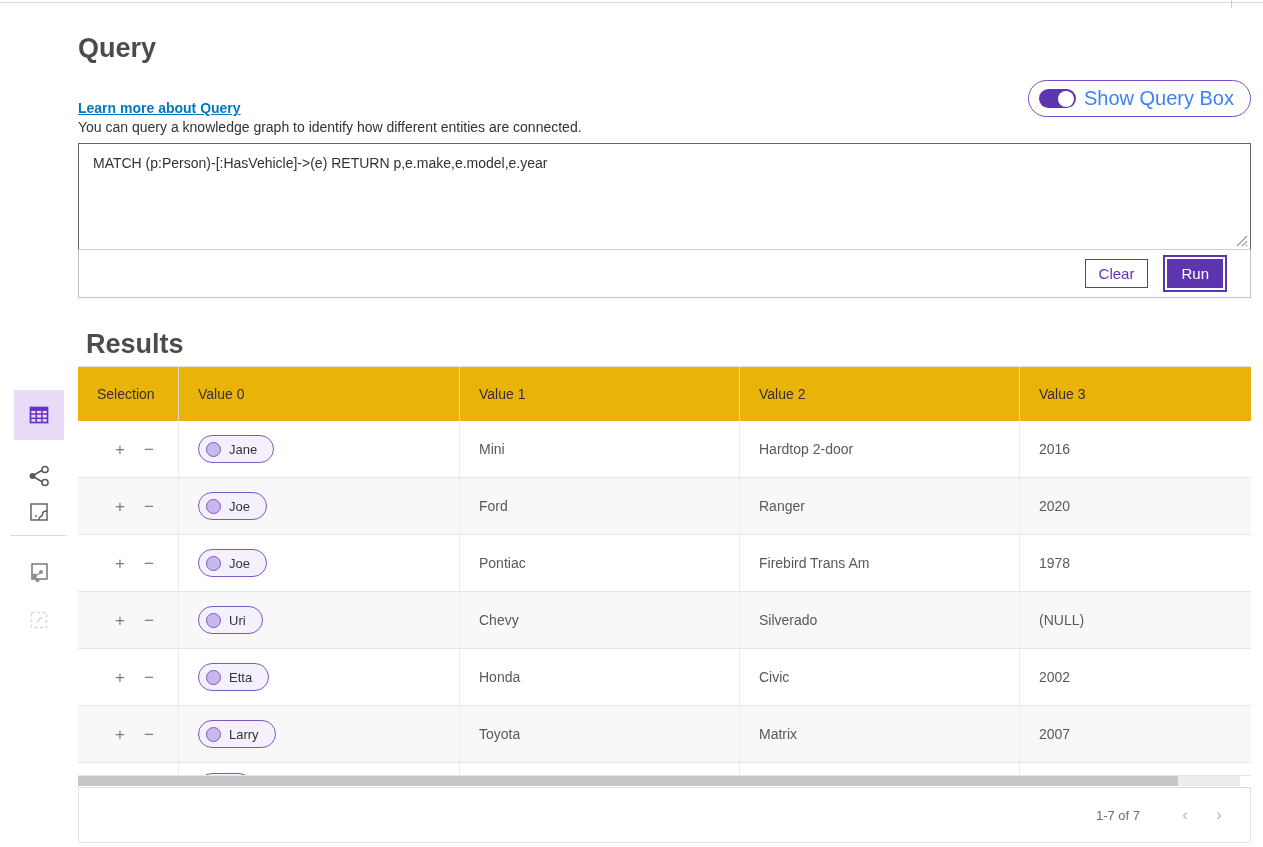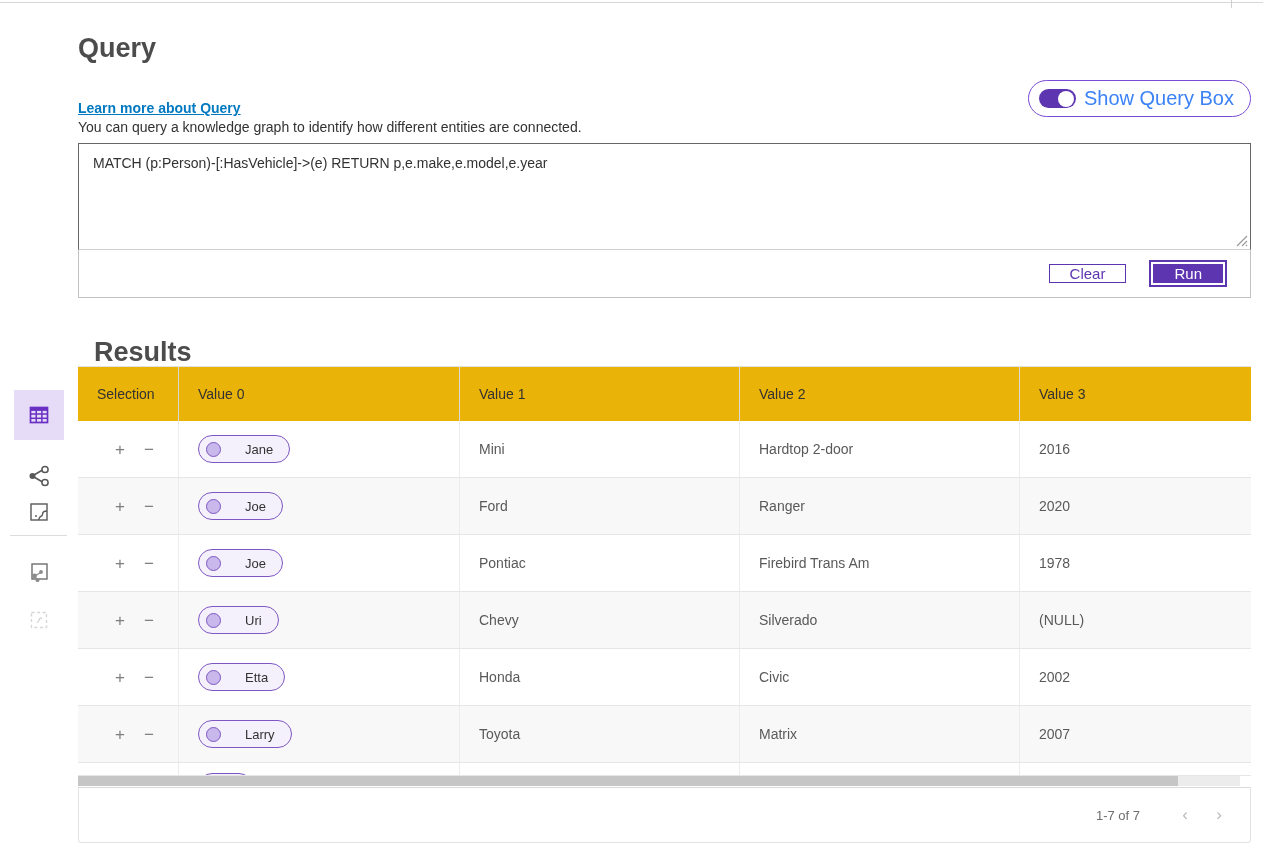--- a/index.html
+++ b/index.html
@@ -25,46 +25,46 @@
   .switch .knob { position:absolute; top:1.5px; right:1.5px; width:16px; height:16px; border-radius:50%; background:#fff; }
 
   
   .query-panel { position:absolute; left:78px; top:143px; width:1173px; }
   .query-input { display:block; width:1173px; height:107px; border:1px solid #666666; border-bottom:1px solid #cfcfcf;
                  padding:11px 14px; font:14px "Liberation Sans", sans-serif; color:#323232; resize:none; outline:none;
                  background:#fff; }
   .resize-grip { position:absolute; right:3px; top:90px; width:14px; height:14px; pointer-events:none; }
   .query-footer { width:1173px; height:48px; border:1px solid #c2c2c2; border-top:none; background:#fff;
                   display:flex; align-items:center; justify-content:flex-end; gap:19px; padding-right:24px; }
-  .btn { height:19px; font:15px "Liberation Sans", sans-serif; cursor:pointer; padding:0 20px;margin-left:8px; }
+  .btn { height:29px; font:15px "Liberation Sans", sans-serif; cursor:pointer; padding:0 13px; }
   .btn-clear { background:#fff; border:1px solid #5e35b1; color:#5e35b1; }
   .btn-run   { background:#5e35b1; border:1px solid #5e35b1; color:#fff; outline:2px solid #5e35b1; outline-offset:2px; margin-right:3px; }
 
   
-  .results-title { position:absolute; top:321px; left:78px; margin:16px; font-size:27px; font-weight:700; color:#4c4c4c; }
+  .results-title { position:absolute; top:321px; left:78px; margin:8px; font-size:27px; font-weight:700; color:#4c4c4c; }
 
   
   .side-item { position:absolute; left:14px; width:50px; height:50px; display:flex; align-items:center; justify-content:center; cursor:pointer; }
   .side-item.selected { background:#e6dcf8; }
   .side-divider { position:absolute; left:10px; top:535px; width:57px; height:1px; background:#dcdcdc; }
 
   
   .rtable { position:absolute; left:78px; top:366px; width:1173px; font-size:14px; }
   .trow, .thead { display:grid; grid-template-columns:100px 281px 280px 280px 1fr; }
   .thead { height:55px; background:#eab308; border-top:1px solid #e2e2e2; color:#323232; }
   .thead .cell { border-left:1px solid #d9d9d9; }
   .thead .cell:first-child { border-left:none; }
   .cell { display:flex; align-items:center; padding-left:19px; }
   .trow { height:57px; background:#fff; border-bottom:1px solid #e6e6e6; color:#595959; }
   .trow.alt { background:#f8f8f8; }
   .trow .cell { border-left:1px solid #ececec; align-items:center; }
   .trow .cell:first-child { border-left:none; }
   .cell-selection { padding-left:37px; gap:19px; color:#7d7d7d; font-size:17px; }
   .cell-selection span { cursor:pointer; line-height:1; }
-  .pill { display:inline-flex; align-items:center; gap:24px; height:28px; padding:0 16px 0 7px;
+  .pill { display:inline-flex; align-items:center; gap:8px; height:28px; padding:0 16px 0 7px;
           border:1.5px solid #7e57c2; border-radius:15px; background:#f5f1fc; font-size:13px; color:#323232; cursor:pointer;justify-content:flex-end; }
   .pill-dot { width:15px; height:15px; border-radius:50%; background:#c9b8ec; border:1.5px solid #7e57c2; flex:0 0 auto; }
   .trow-partial { height:13px; overflow:hidden; background:#fff; }
   .trow-partial .cell { border-left:1px solid #ececec; align-items:flex-start; }
   .trow-partial .cell:first-child { border-left:none; }
   .trow-partial .pill { margin-top:10px; width:55px; }
 
   
   .hscroll { position:absolute; left:78px; top:776px; width:1173px; height:11px; background:#fff; }
   .hscroll-track { position:absolute; left:0; top:0; width:1162px; height:10px; background:#ececec; }

